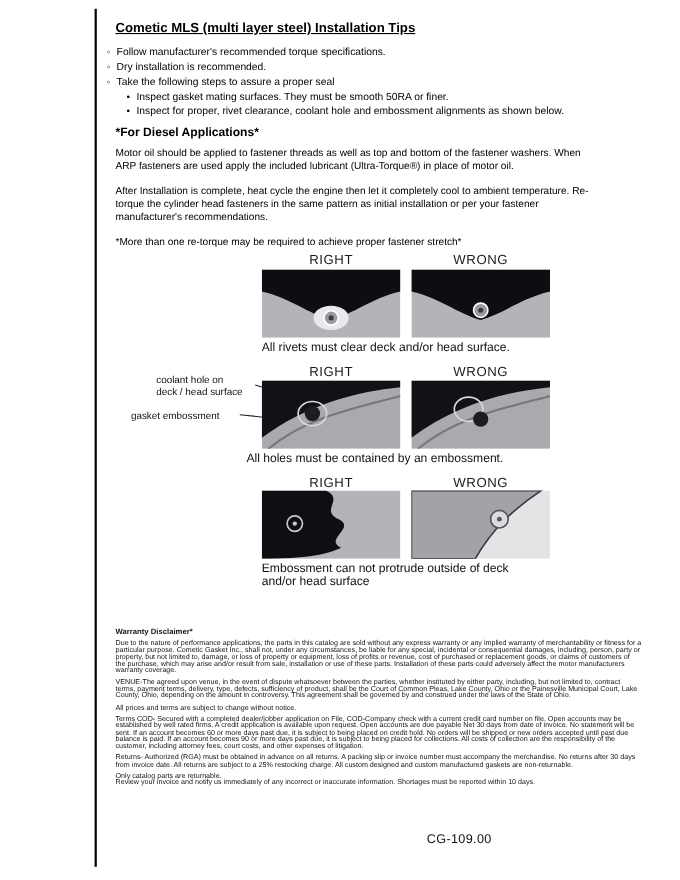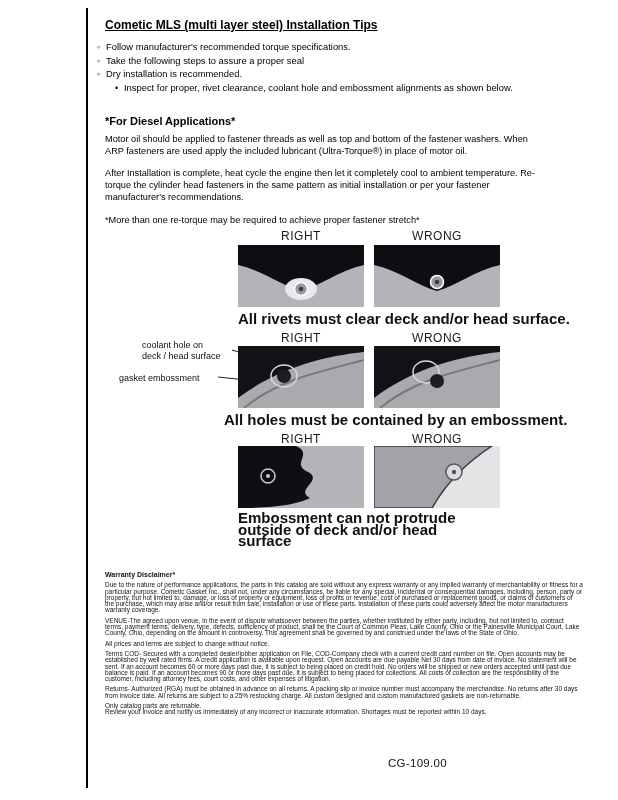--- a/index.html
+++ b/index.html
@@ -20,21 +20,21 @@
   .tips li.sub { margin-left:18px; }
   .tips li.sub::before { content:"•"; font-size:9px; }
 
   .diesel { position:absolute; left:105px; top:116px; width:442px; font-size:9.2px; line-height:11.8px; }
   .diesel h2 { font-size:11px; font-weight:bold; margin-bottom:6px; }
   .diesel p { margin-bottom:11px; }
 
   .dg-label { position:absolute; width:126px; text-align:center; font-size:12px; color:#1a1a1a; letter-spacing:0.5px; }
   .dg-img { position:absolute; width:126px; height:62px; line-height:0; }
   .dg-img svg { display:block; }
-  .dg-caption { position:absolute; font-size:15px; color:#101010; white-space:nowrap;font-weight:bold; }
+  .dg-caption { position:absolute; font-size:11px; color:#101010; white-space:nowrap; }
   .dg-caption.wrap { white-space:normal; width:225px; line-height:11.5px; }
 
   .callout { position:absolute; font-size:9px; line-height:10.5px; color:#101010; }
   .callout-lines { position:absolute; left:210px; top:344px; width:100px; height:46px; }
 
   .disclaimer { position:absolute; left:105px; top:572px; width:478px; font-size:6.5px; line-height:6.3px; color:#141414; }
   .disclaimer h3 { font-size:7px; font-weight:bold; margin-bottom:4px; }
   .disclaimer p { margin-bottom:4px; }
   .disclaimer p.tight { margin-bottom:0; }
 
@@ -44,22 +44,23 @@
 <body>
 
 <div class="page">
 
   <div class="left-rule"></div>
 
   <h1 class="title">Cometic MLS (multi layer steel) Installation Tips</h1>
 
   <ul class="tips">
     <li>Follow manufacturer's recommended torque specifications.</li>
+    <li>Dry installation is recommended.</li>
     <li>Take the following steps to assure a proper seal</li>
-    <li>Dry installation is recommended.</li>
+    <li class="sub">Inspect gasket mating surfaces.  They must be smooth 50RA or finer.</li>
     <li class="sub">Inspect for proper, rivet clearance, coolant hole and embossment alignments as shown below.</li>
   </ul>
 
   <div class="diesel">
     <h2>*For Diesel Applications*</h2>
     <p>Motor oil should be applied to fastener threads as well as top and bottom of the fastener washers. When ARP fasteners are used apply the included lubricant (Ultra-Torque®) in place of motor oil.</p>
     <p>After Installation is complete, heat cycle the engine then let it completely cool to ambient temperature. Re-torque the cylinder head fasteners in the same pattern as initial installation or per your fastener manufacturer's recommendations.</p>
     <p>*More than one re-torque may be required to achieve proper fastener stretch*</p>
   </div>
 

